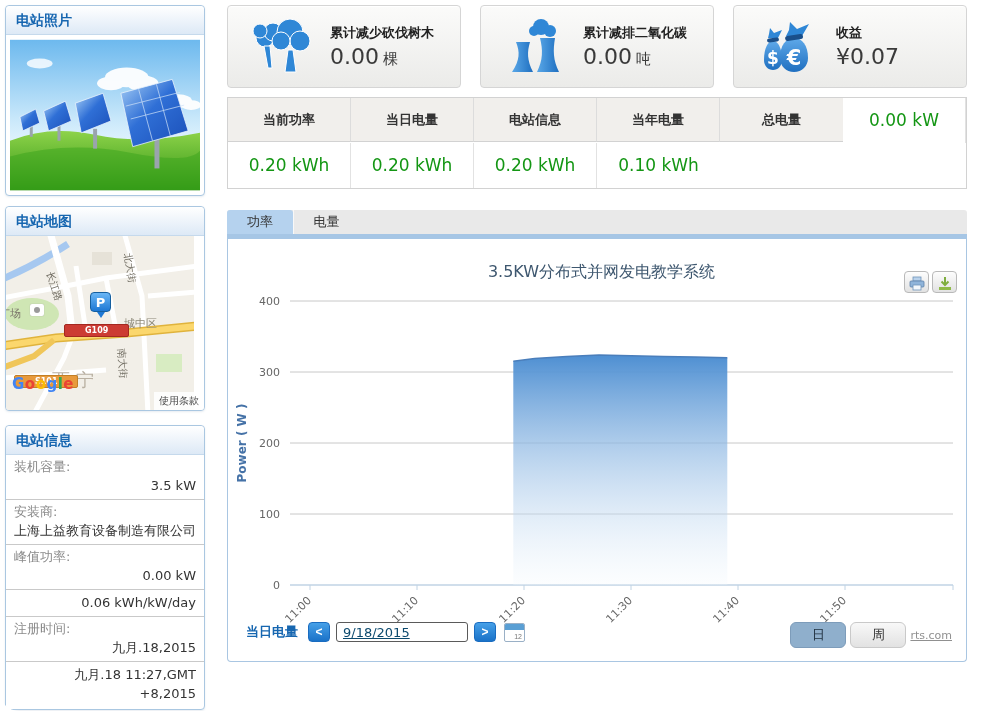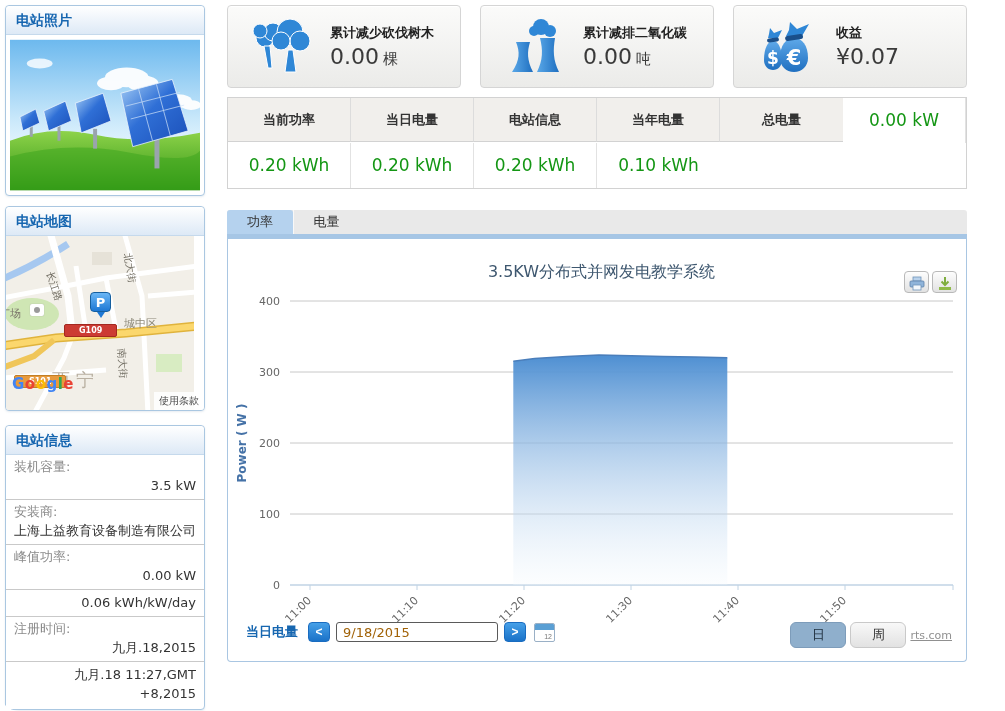--- a/index.html
+++ b/index.html
@@ -20,21 +20,21 @@
   .map-label { position:absolute; font-size:10px; color:#6f6b60; white-space:nowrap; }
   .lbl-changjiang { left:50px; top:34px; transform:rotate(72deg); transform-origin:left top; }
   .lbl-beida { left:128px; top:16px; transform:rotate(80deg); transform-origin:left top; }
   .lbl-nanda { left:122px; top:112px; transform:rotate(86deg); transform-origin:left top; }
   .lbl-district { left:118px; top:80px; font-size:11px; color:#8c8878; transform:none; }
   .lbl-city { left:46px; top:132px; font-size:18px; color:#b9b0a2; letter-spacing:6px; }
   .lbl-plaza { left:-7px; top:70px; font-size:11px; color:#7d786c; }
   .camera-chip { position:absolute; left:24px; top:68px; width:14px; height:12px; background:#fff; border-radius:2px;
                  box-shadow:0 0 1px #999; }
   .camera-chip i { position:absolute; left:4px; top:3px; width:6px; height:6px; border-radius:50%; background:#9a9a9a; }
-  .badge { position:absolute; font-size:8px; font-weight:bold; color:#fff; padding:1px 14px; border-radius:2px;text-align:right; }
+  .badge { position:absolute; font-size:8px; font-weight:bold; color:#fff; padding:1px 20px; border-radius:2px;text-align:right; }
   .badge-g109 { left:58px; top:88px; background:#cc3b33; border:1px solid #a32820; }
   .badge-s101 { left:8px; top:139px; background:#e89a3c; border:1px solid #c27f26; }
   .map-marker { position:absolute; left:84px; top:56px; width:21px; height:20px; border-radius:4px;
                 background:linear-gradient(#6ab6f5,#1e78d4); border:1px solid #155f9f; color:#fff; font-weight:bold;
                 font-size:13px; text-align:center; line-height:19px; }
   .map-marker::after { content:""; position:absolute; left:6px; top:19px; border:4px solid transparent; border-top:6px solid #1e78d4; }
   .google-logo { position:absolute; left:6px; top:139px; font-size:15px; font-weight:bold; letter-spacing:.5px; }
   .google-logo .gl-b { color:#4285F4; } .google-logo .gl-r { color:#EA4335; }
   .google-logo .gl-y { color:#FBBC05; } .google-logo .gl-g { color:#34A853; }
   .map-terms { position:absolute; right:0; bottom:0; background:rgba(255,255,255,.85); color:#444; font-size:10px; padding:2px 5px; }
@@ -75,22 +75,22 @@
   .export-btns { position:absolute; top:32px; right:9px; display:flex; gap:3px; }
   .export-btn { width:25px; height:22px; border:1px solid #b9b9b9; border-radius:4px;
                 background:linear-gradient(#fdfdfd,#e2e2e2); cursor:pointer; padding:0; }
   .export-btn svg { display:block; margin:2px auto 0; }
 
   .datebar { position:absolute; left:0; right:0; bottom:9px; height:30px; }
   .datebar-left { position:absolute; left:18px; top:0; display:flex; align-items:center; }
   .date-label { font-size:13px; font-weight:bold; color:#1666b0; margin-right:10px; }
   .arrow-btn { width:22px; height:20px; border:1px solid #1a6cc0; border-radius:4px; color:#fff; font-size:12px; font-weight:bold;
                background:linear-gradient(#46a0e8,#1a72c8); cursor:pointer; line-height:18px; text-align:center; padding:0; }
-  .date-input { width:162px; height:20px; margin:0 6px; border:1px solid #5a5a5a; border-radius:3px; font-size:13px;
-                padding:0 6px; font-family:"DejaVu Sans","Liberation Sans",sans-serif; color:#a16207; }
+  .date-input { width:132px; height:20px; margin:0 6px; border:1px solid #5a5a5a; border-radius:3px; font-size:13px;
+                padding:0 6px; font-family:"DejaVu Sans","Liberation Sans",sans-serif; color:#0c4a6e;text-decoration:underline; }
   .cal-btn { position:relative; width:21px; height:19px; margin-left:8px; background:#fff; border:1px solid #9ab0c6; border-radius:2px;
              cursor:pointer; padding:0; }
   .cal-top { position:absolute; left:0; top:0; right:0; height:6px; background:#5a9fd4; border-radius:1px 1px 0 0; }
   .cal-num { position:absolute; right:2px; bottom:1px; font-size:7px; color:#777; }
   .datebar-right { position:absolute; right:14px; top:0; display:flex; align-items:center; }
   .toggle-btn { width:56px; height:26px; border-radius:6px; font-size:13px; cursor:pointer;
                 font-family:"DejaVu Sans","Liberation Sans",sans-serif; }
   .toggle-day { background:#8fafcc; border:1px solid #7d9cba; color:#1d2d3d; }
   .toggle-week { background:linear-gradient(#f8f8f8,#e2e2e2); border:1px solid #c9c9c9; color:#333; margin-left:4px; }
   .watermark { font-size:11px; color:#909090; margin-left:4px;text-decoration:underline; }

